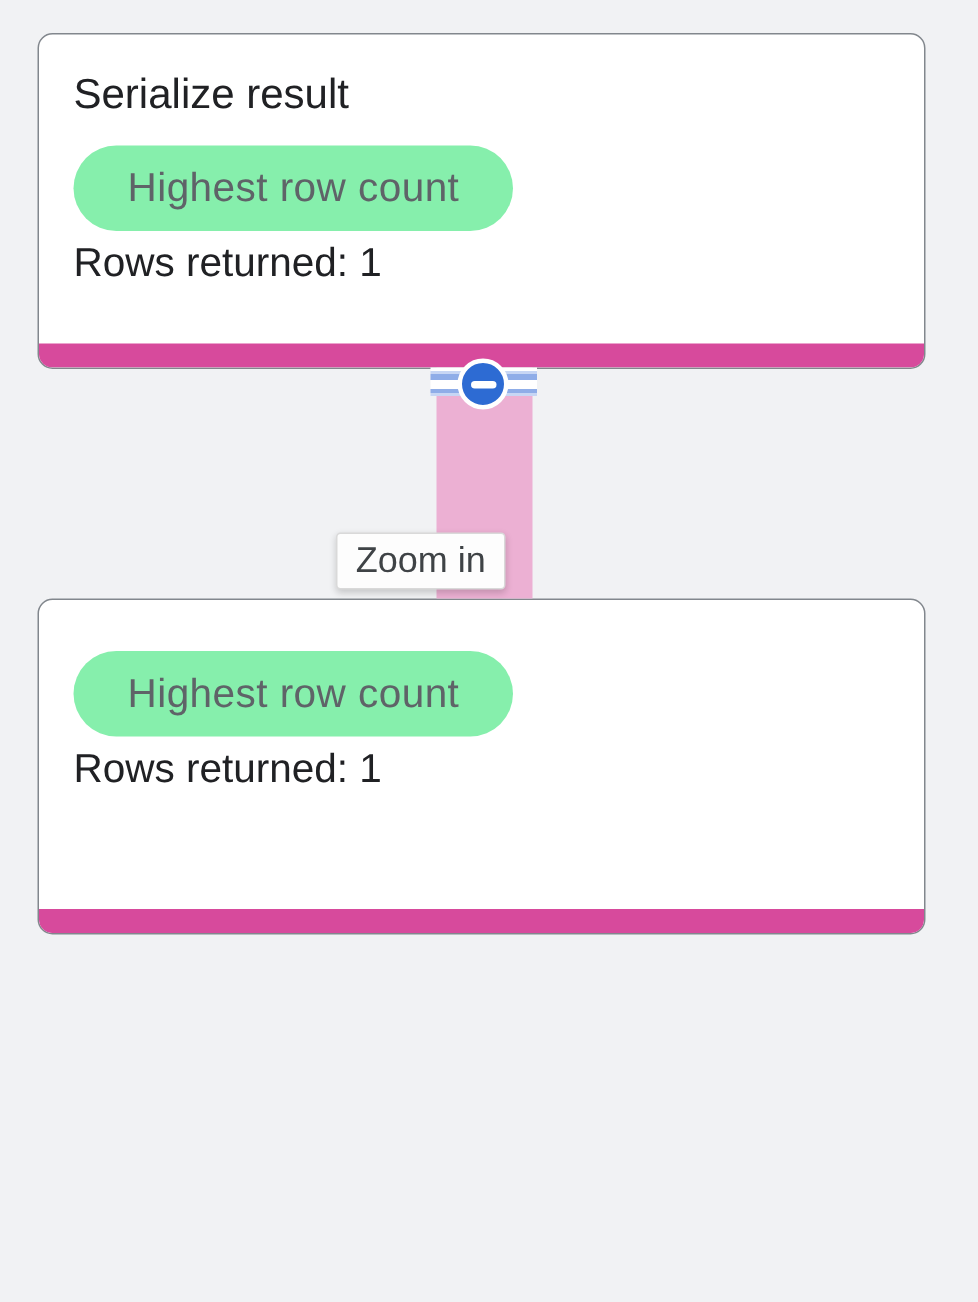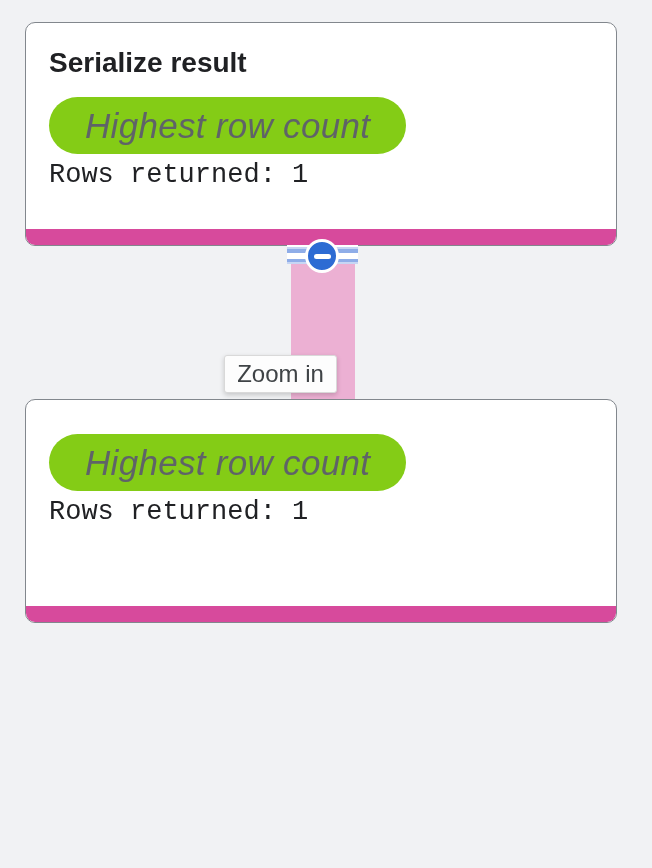--- a/index.html
+++ b/index.html
@@ -26,42 +26,40 @@
     border: 1.5px solid #82878d;
     border-radius: 10px;
     box-sizing: border-box;
     padding: 20px 24px 0 23px;
     overflow: hidden;
   }
   .node.first  { top: 22px; }
   .node.second { top: 399px; }
   .node-title {
     font-size: 28px;
-    font-weight: 700;
+    font-weight: 400;
     line-height: 40px;
     color: #202124;
   }
   .node-badge {
     display: inline-block;
     margin-top: 14px;
-    background: #84cc16;
+    background: #86efac;
     color: #5f6368;
-    font-size: 35px;
+    font-size: 27px;
     line-height: 31px;
     padding: 13px 36px;
     border-radius: 30px;
     letter-spacing: 0.3px;
-    font-style: italic;
   }
   .node-rows {
     margin-top: 4px;
     font-size: 27px;
     line-height: 34px;
     color: #202124;
-    font-family: Liberation Mono, monospace;
   }
   .node-bar {
     position: absolute;
     left: 0;
     right: 0;
     bottom: 0;
     height: 16px;
     background: #d74a9c;
     border-radius: 0 0 8px 8px;
   }

